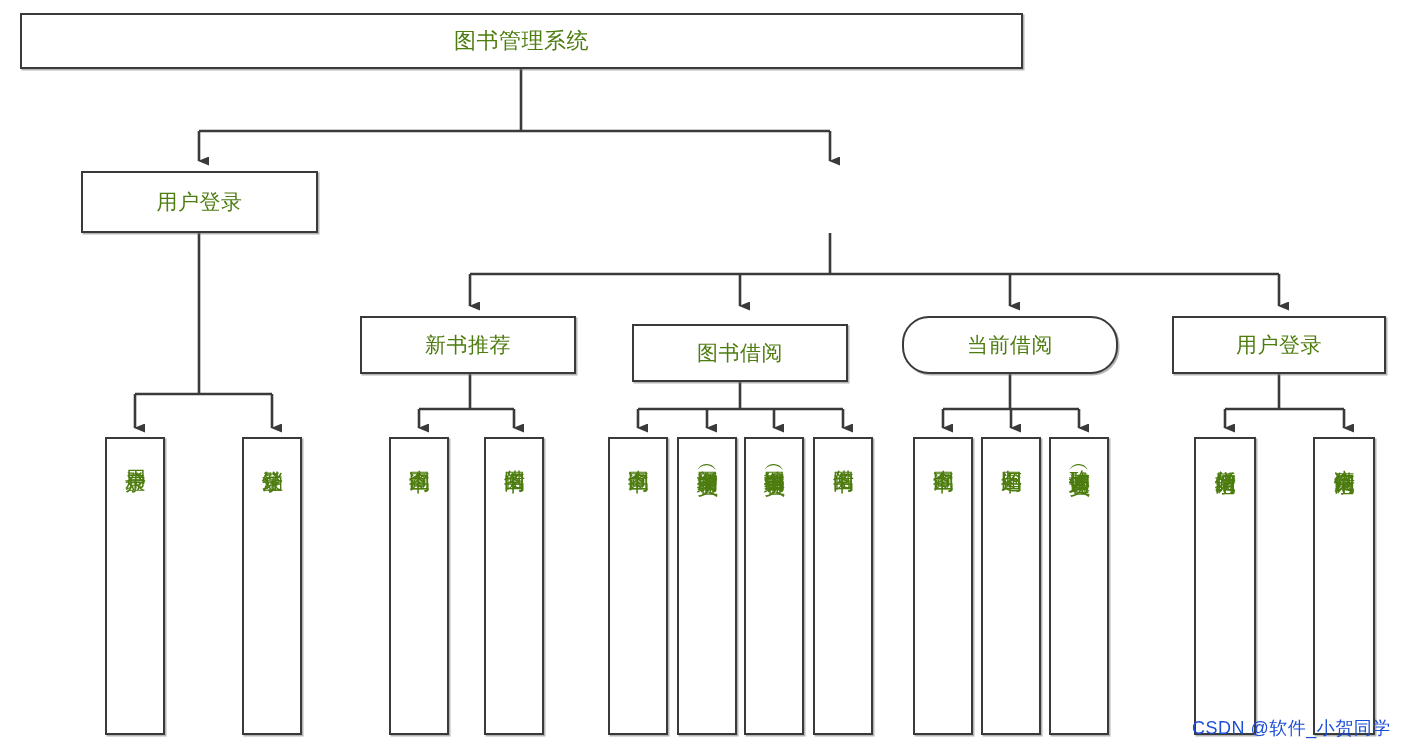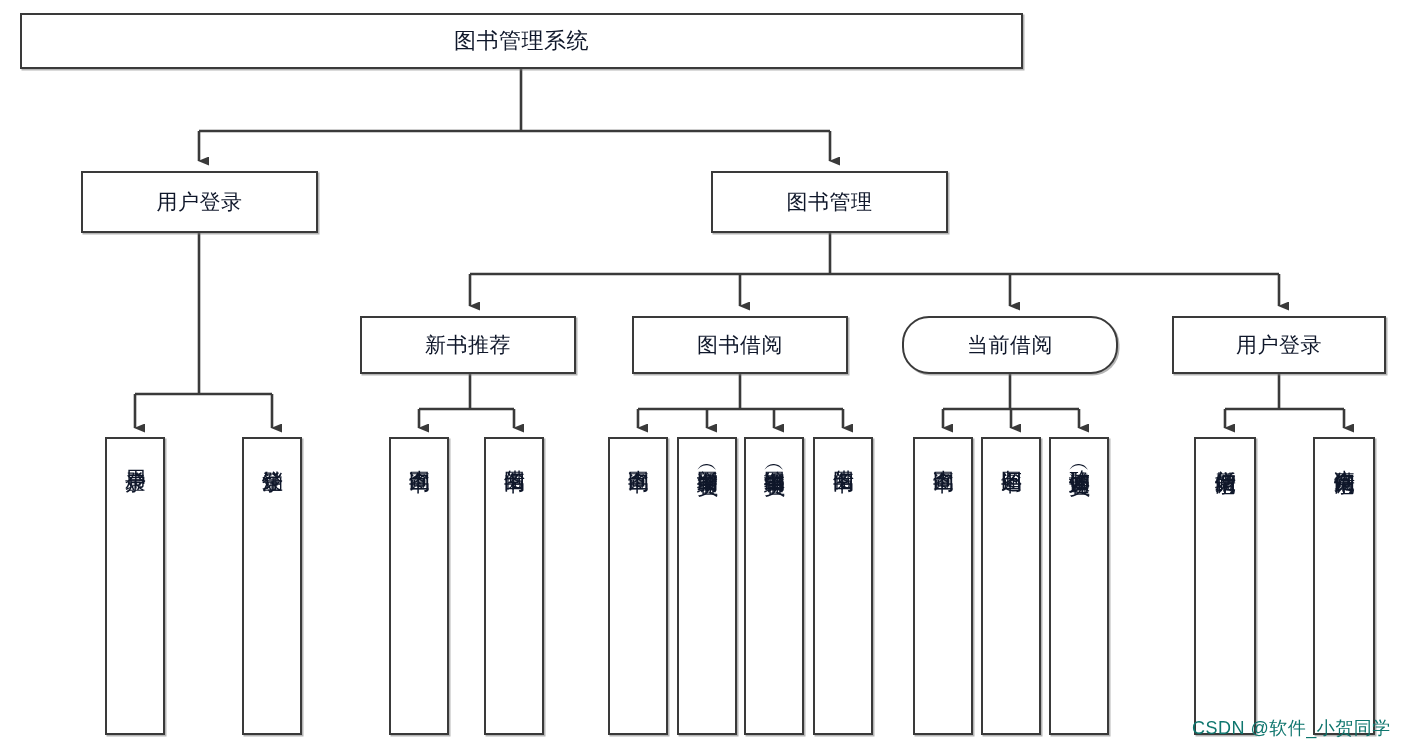--- a/index.html
+++ b/index.html
@@ -28,21 +28,21 @@
   }
   .node {
     position: absolute;
     box-sizing: border-box;
     background: #ffffff;
     border: 2px solid #3a3a3a;
     box-shadow: 1.5px 1.5px 0 0 rgba(120,120,120,0.55);
     display: flex;
     align-items: center;
     justify-content: center;
-    color: #0f172a;
+    color: #4d7c0f;
     text-align: center;
   }
   .node-label {
     display: block;
     line-height: 1.15;
     letter-spacing: 0.5px;
   }
   .node.horiz .node-label {
     font-size: 21px;
     white-space: nowrap;
@@ -57,21 +57,21 @@
   .node.vert .node-label {
     writing-mode: vertical-rl;
     text-orientation: upright;
     font-size: 21px;
     line-height: 1.18;
     letter-spacing: 1px;
   }
   .watermark {
     position: absolute;
     font-size: 18px;
-    color: #0f766e;
+    color: #1d4ed8;
     white-space: nowrap;
     letter-spacing: 0.5px;
   }
 </style>
 </head>
 <body>
 
 <div id="canvas">
 
   <svg id="wires" viewBox="0 0 1405 747" xmlns="http://www.w3.org/2000/svg">
@@ -124,28 +124,25 @@
     </g>
   </svg>
 
   <div class="node horiz title" style="left: 20px; top: 13px; width: 1003px; height: 56px;">
     <span class="node-label">图书管理系统</span>
   </div>
 
   <div class="node horiz" style="left: 81px; top: 171px; width: 237px; height: 62px;">
     <span class="node-label">用户登录</span>
   </div>
-  <div class="node horiz" style="left: 711px; top: 171px; width: 237px; height: 62px;">
-    <span class="node-label">图书管理</span>
-  </div>
 
   <div class="node horiz" style="left: 360px; top: 316px; width: 216px; height: 58px;">
     <span class="node-label">新书推荐</span>
   </div>
-  <div class="node horiz" style="left: 632px; top: 316px; width: 216px; height: 58px;">
+  <div class="node horiz" style="left: 632px; top: 324px; width: 216px; height: 58px;">
     <span class="node-label">图书借阅</span>
   </div>
   <div class="node horiz" style="left: 902px; top: 316px; width: 216px; height: 58px; border-radius: 27px;">
     <span class="node-label">当前借阅</span>
   </div>
   <div class="node horiz" style="left: 1172px; top: 316px; width: 214px; height: 58px;">
     <span class="node-label">用户登录</span>
   </div>
 
   <div class="node vert" style="left: 105px; top: 437px; width: 60px; height: 298px;">

